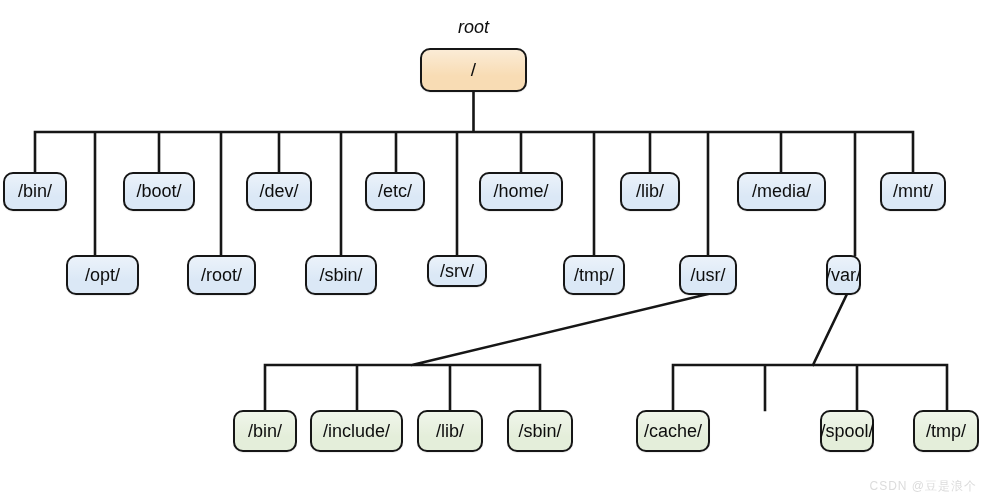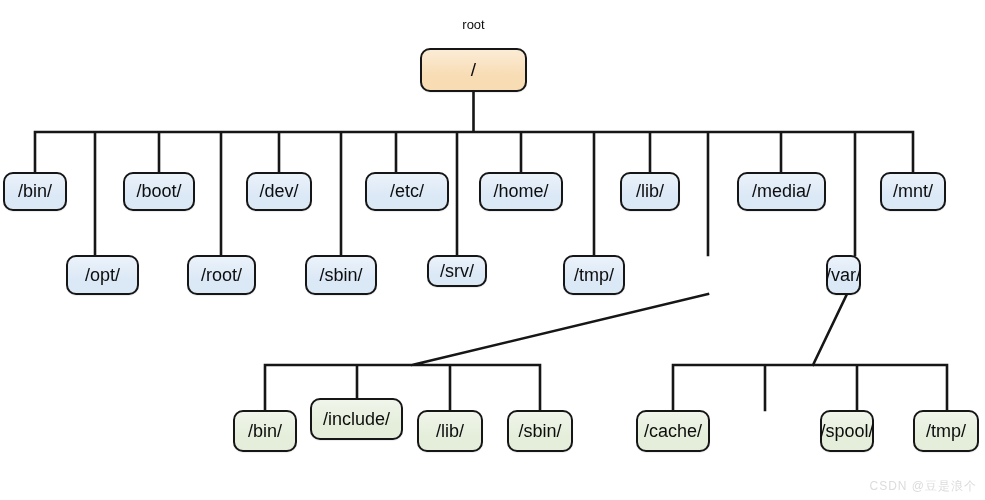--- a/index.html
+++ b/index.html
@@ -16,22 +16,23 @@
     width:985px;height:500px;
     background:#ffffff;
     overflow:hidden;
     font-family:"Liberation Sans", sans-serif;
   }
   .links{position:absolute;left:0;top:0;width:985px;height:500px;}
   .caption{
     position:absolute;
     left:420px;top:17px;width:107px;
     text-align:center;
-    font-size:13px;
+    font-size:18px;
     color:var(--text);
+    font-style:italic;
   }
   .node{
     position:absolute;
     box-sizing:border-box;
     border:2.6px solid var(--line);
     border-radius:10px;
     display:flex;align-items:center;justify-content:center;
     font-size:18px;
     color:var(--text);
     background:linear-gradient(180deg, rgba(255,255,255,0.45), rgba(255,255,255,0) 65%), var(--dir-fill);
@@ -70,35 +71,36 @@
     "></path>
   </svg>
 
   <div class="caption">root</div>
 
   <div class="node root" style="left:420px;top:48px;width:107px;height:44px">/</div>
 
   <div class="node" style="left:3px;top:172px;width:64px;height:39px">/bin/</div>
   <div class="node" style="left:123px;top:172px;width:72px;height:39px">/boot/</div>
   <div class="node" style="left:246px;top:172px;width:66px;height:39px">/dev/</div>
-  <div class="node" style="left:365px;top:172px;width:84px;height:39px">/etc/</div>
+  <div class="node" style="left:365px;top:172px;width:60px;height:39px">/etc/</div>
   <div class="node" style="left:479px;top:172px;width:84px;height:39px">/home/</div>
   <div class="node" style="left:620px;top:172px;width:60px;height:39px">/lib/</div>
   <div class="node" style="left:737px;top:172px;width:89px;height:39px">/media/</div>
   <div class="node" style="left:880px;top:172px;width:66px;height:39px">/mnt/</div>
 
   <div class="node" style="left:66px;top:255px;width:73px;height:40px">/opt/</div>
   <div class="node" style="left:187px;top:255px;width:69px;height:40px">/root/</div>
   <div class="node" style="left:305px;top:255px;width:72px;height:40px">/sbin/</div>
   <div class="node" style="left:427px;top:255px;width:60px;height:32px">/srv/</div>
   <div class="node" style="left:563px;top:255px;width:62px;height:40px">/tmp/</div>
+  <div class="node" style="left:679px;top:255px;width:58px;height:40px">/usr/</div>
   <div class="node" style="left:826px;top:255px;width:35px;height:40px">/var/</div>
 
   <div class="node leaf" style="left:233px;top:410px;width:64px;height:42px">/bin/</div>
-  <div class="node leaf" style="left:310px;top:398px;width:93px;height:42px">/include/</div>
+  <div class="node leaf" style="left:310px;top:410px;width:93px;height:42px">/include/</div>
   <div class="node leaf" style="left:417px;top:410px;width:66px;height:42px">/lib/</div>
   <div class="node leaf" style="left:507px;top:410px;width:66px;height:42px">/sbin/</div>
 
   <div class="node leaf" style="left:636px;top:410px;width:74px;height:42px">/cache/</div>
   <div class="node leaf" style="left:820px;top:410px;width:54px;height:42px">/spool/</div>
   <div class="node leaf" style="left:913px;top:410px;width:66px;height:42px">/tmp/</div>
 
   <div class="watermark">CSDN @豆是浪个</div>
 
 </div>

